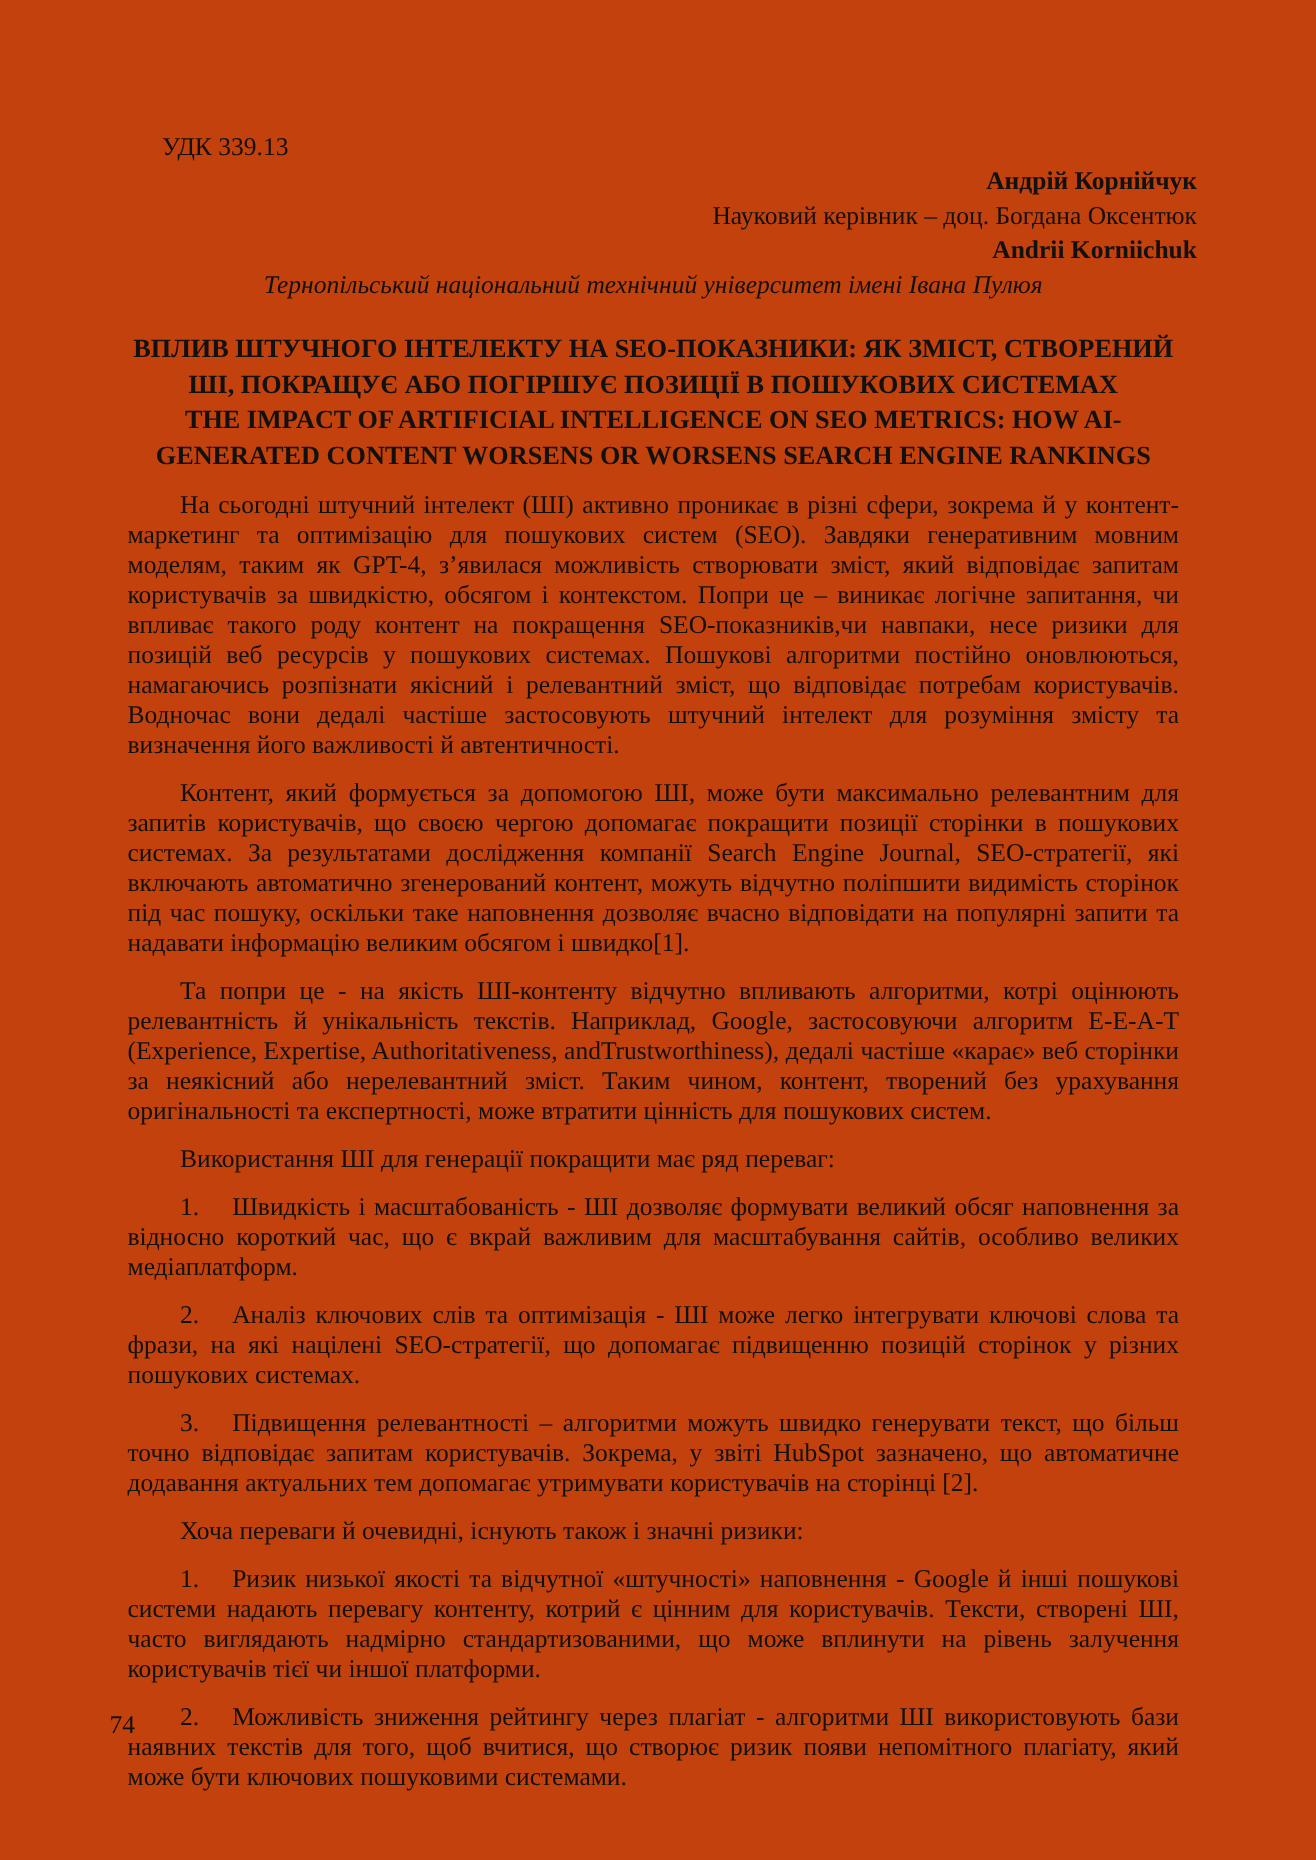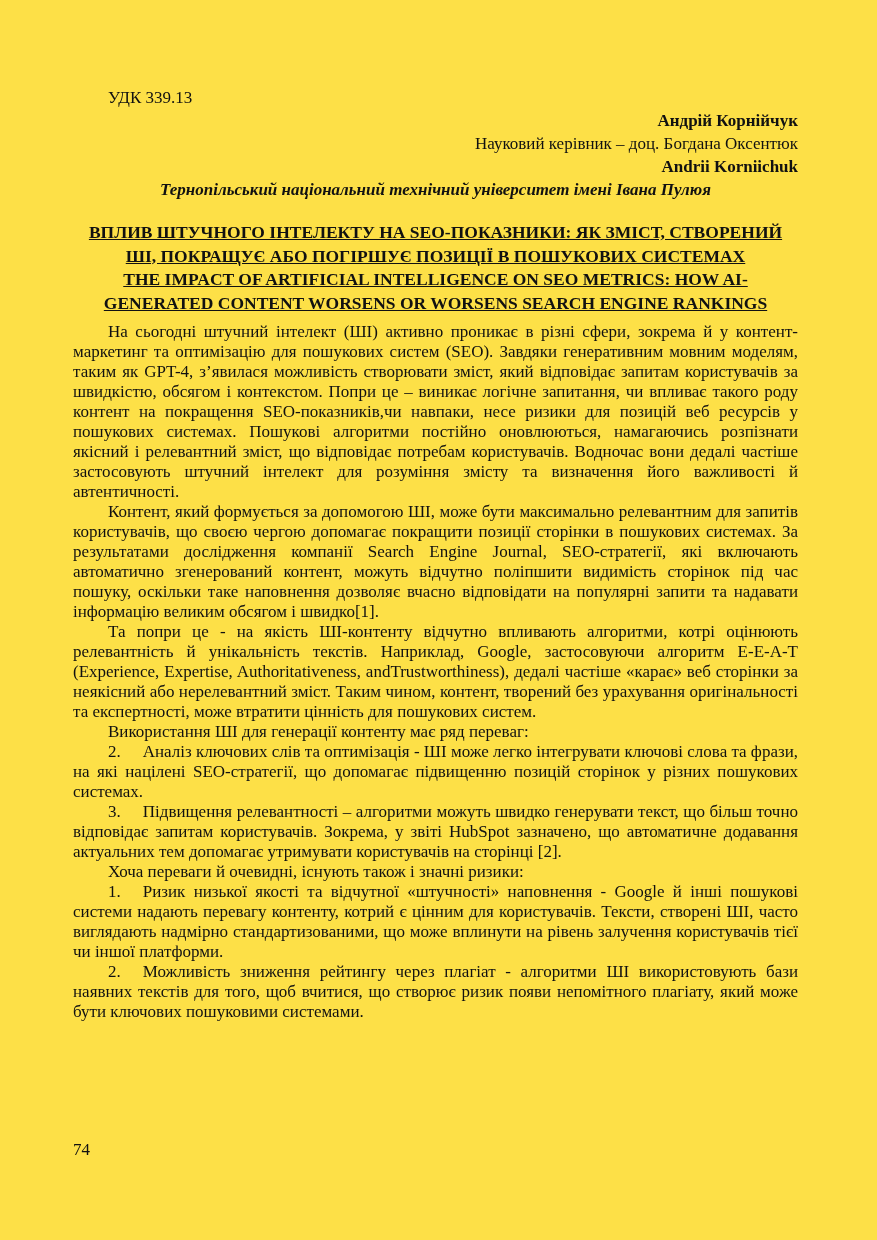--- a/index.html
+++ b/index.html
@@ -4,61 +4,60 @@
 <style>
   html, body {
     margin: 0;
     padding: 0;
     background: #ffffff;
   }
   .page {
     position: relative;
     width: 877px;
     height: 1240px;
-    background: #fde047;
+    background: #c2410c;
     color: #111111;
     font-family: "Liberation Serif", "DejaVu Serif", serif;
     box-sizing: border-box;
     padding: 86px 79px 0 73px;
     overflow: hidden;
   }
   p { margin: 0; }
 
   
   .hline   { font-size: 17px; line-height: 23px; }
   .indent  { text-indent: 35px; }
   .right   { text-align: right; }
   .center  { text-align: center; }
   .bold    { font-weight: bold; }
-  .italic  { font-style: italic; font-weight: bold; }
+  .italic  { font-style: italic; }
 
   
   .title-block {
     margin-top: 20px;
     text-align: center;
-    text-decoration: underline;
   }
   .title {
     margin: 0;
     font-size: 17.5px;
     line-height: 23.5px;
     font-weight: bold;
     text-align: center;
   }
 
   
   .body-text {
     margin-top: 7px;
     font-size: 17px;
     line-height: 20px;
     text-align: justify;
   }
   .body-text p {
     text-indent: 35px;
-    margin: 0;
+    margin: 12px;
   }
   .tabsp {
     display: inline-block;
     width: 22px;
   }
 
   
   .footer {
     position: absolute;
     top: 1140px;
@@ -83,22 +82,23 @@
   <div class="title-block">
     <h1 class="title">ВПЛИВ ШТУЧНОГО ІНТЕЛЕКТУ НА SEO-ПОКАЗНИКИ: ЯК ЗМІСТ, СТВОРЕНИЙ ШІ, ПОКРАЩУЄ АБО ПОГІРШУЄ ПОЗИЦІЇ В ПОШУКОВИХ СИСТЕМАХ</h1>
     <h1 class="title">THE IMPACT OF ARTIFICIAL INTELLIGENCE ON SEO METRICS: HOW AI-GENERATED CONTENT WORSENS OR WORSENS SEARCH ENGINE RANKINGS</h1>
   </div>
 
   <div class="body-text">
     <p>На сьогодні штучний інтелект (ШІ) активно проникає в різні сфери, зокрема й у контент-маркетинг та оптимізацію для пошукових систем (SEO). Завдяки генеративним мовним моделям, таким як GPT-4, з’явилася можливість створювати зміст, який відповідає запитам користувачів за швидкістю, обсягом і контекстом. Попри це – виникає логічне запитання, чи впливає такого роду контент на покращення SEO-показників,чи навпаки, несе ризики для позицій веб ресурсів у пошукових системах. Пошукові алгоритми постійно оновлюються, намагаючись розпізнати якісний і релевантний зміст, що відповідає потребам користувачів. Водночас вони дедалі частіше застосовують штучний інтелект для розуміння змісту та визначення його важливості й автентичності.</p>
     <p>Контент, який формується за допомогою ШІ, може бути максимально релевантним для запитів користувачів, що своєю чергою допомагає покращити позиції сторінки в пошукових системах. За результатами дослідження компанії Search Engine Journal, SEO-стратегії, які включають автоматично згенерований контент, можуть відчутно поліпшити видимість сторінок під час пошуку, оскільки таке наповнення дозволяє вчасно відповідати на популярні запити та надавати інформацію великим обсягом і швидко[1].</p>
     <p>Та попри це - на якість ШІ-контенту відчутно впливають алгоритми, котрі оцінюють релевантність й унікальність текстів. Наприклад, Google, застосовуючи алгоритм E-E-A-T (Experience, Expertise, Authoritativeness, andTrustworthiness), дедалі частіше «карає» веб сторінки за неякісний або нерелевантний зміст. Таким чином, контент, творений без урахування оригінальності та експертності, може втратити цінність для пошукових систем.</p>
 
-    <p>Використання ШІ для генерації контенту має ряд переваг:</p>
+    <p>Використання ШІ для генерації покращити має ряд переваг:</p>
 
+    <p class="li"><span>1.</span><span class="tabsp"></span><span>Швидкість і масштабованість - ШІ дозволяє формувати великий обсяг наповнення за відносно короткий час, що є вкрай важливим для масштабування сайтів, особливо великих медіаплатформ.</span></p>
     <p class="li"><span>2.</span><span class="tabsp"></span><span>Аналіз ключових слів та оптимізація - ШІ може легко інтегрувати ключові слова та фрази, на які націлені SEO-стратегії, що допомагає підвищенню позицій сторінок у різних пошукових системах.</span></p>
     <p class="li"><span>3.</span><span class="tabsp"></span><span>Підвищення релевантності – алгоритми можуть швидко генерувати текст, що більш точно відповідає запитам користувачів. Зокрема, у звіті HubSpot зазначено, що автоматичне додавання актуальних тем допомагає утримувати користувачів на сторінці [2].</span></p>
 
     <p>Хоча переваги й очевидні, існують також і значні ризики:</p>
 
     <p class="li"><span>1.</span><span class="tabsp"></span><span>Ризик низької якості та відчутної «штучності» наповнення - Google й інші пошукові системи надають перевагу контенту, котрий є цінним для користувачів. Тексти, створені ШІ, часто виглядають надмірно стандартизованими, що може вплинути на рівень залучення користувачів тієї чи іншої платформи.</span></p>
     <p class="li"><span>2.</span><span class="tabsp"></span><span>Можливість зниження рейтингу через плагіат - алгоритми ШІ використовують бази наявних текстів для того, щоб вчитися, що створює ризик появи непомітного плагіату, який може бути ключових пошуковими системами.</span></p>
   </div>
 
   <div class="footer">74</div>

